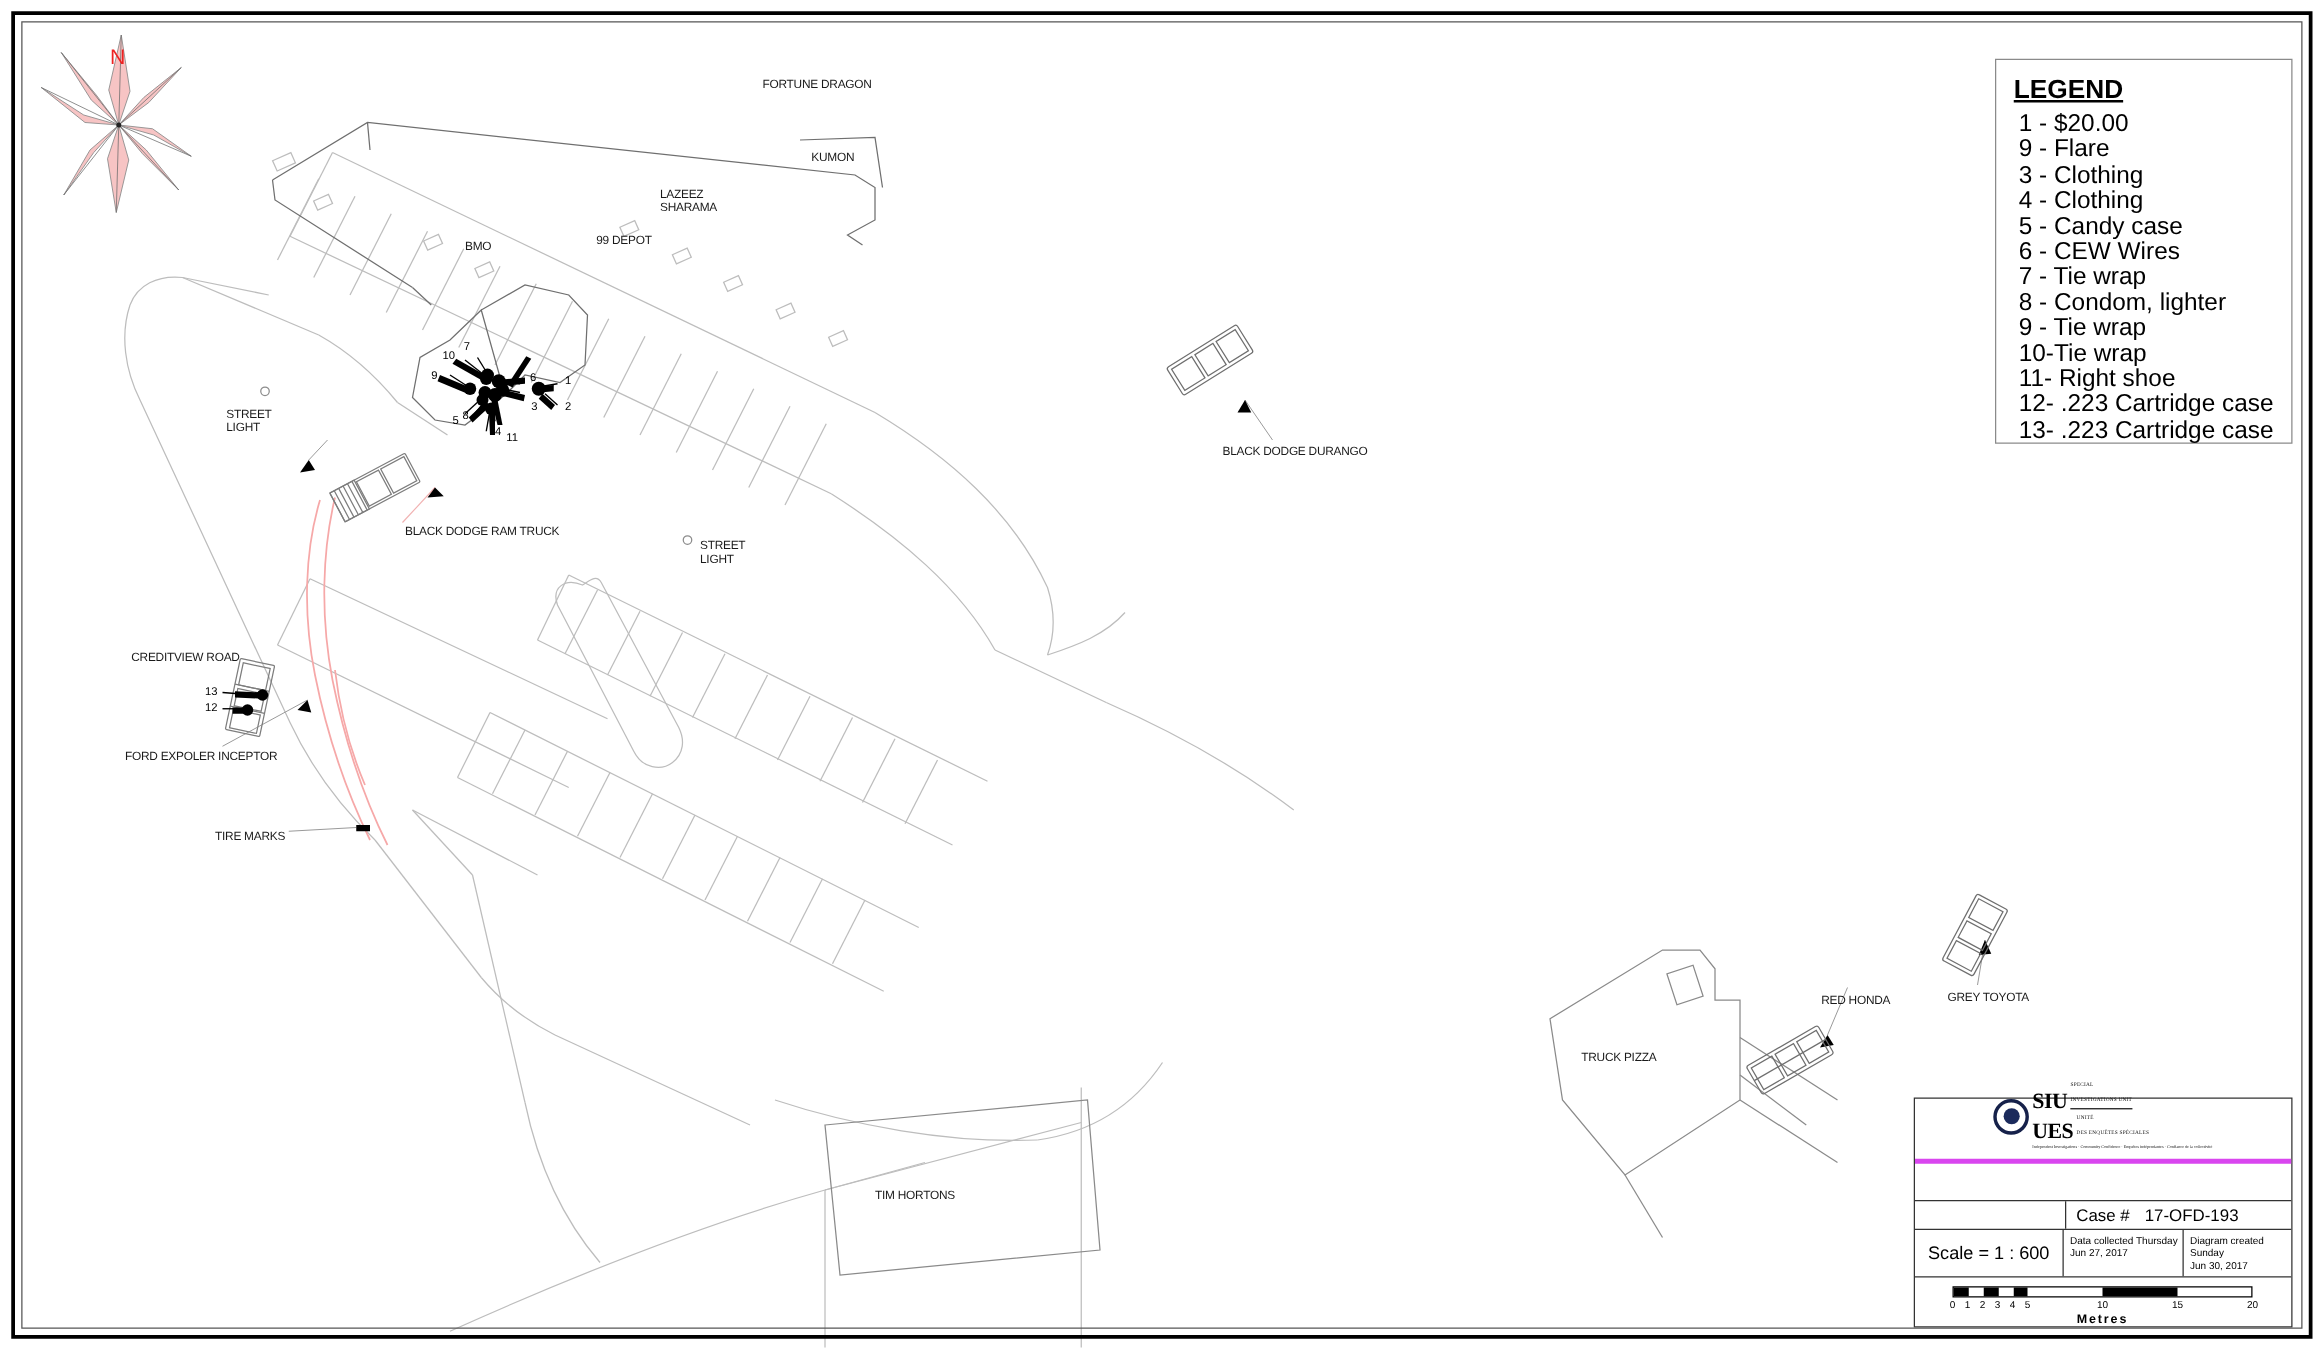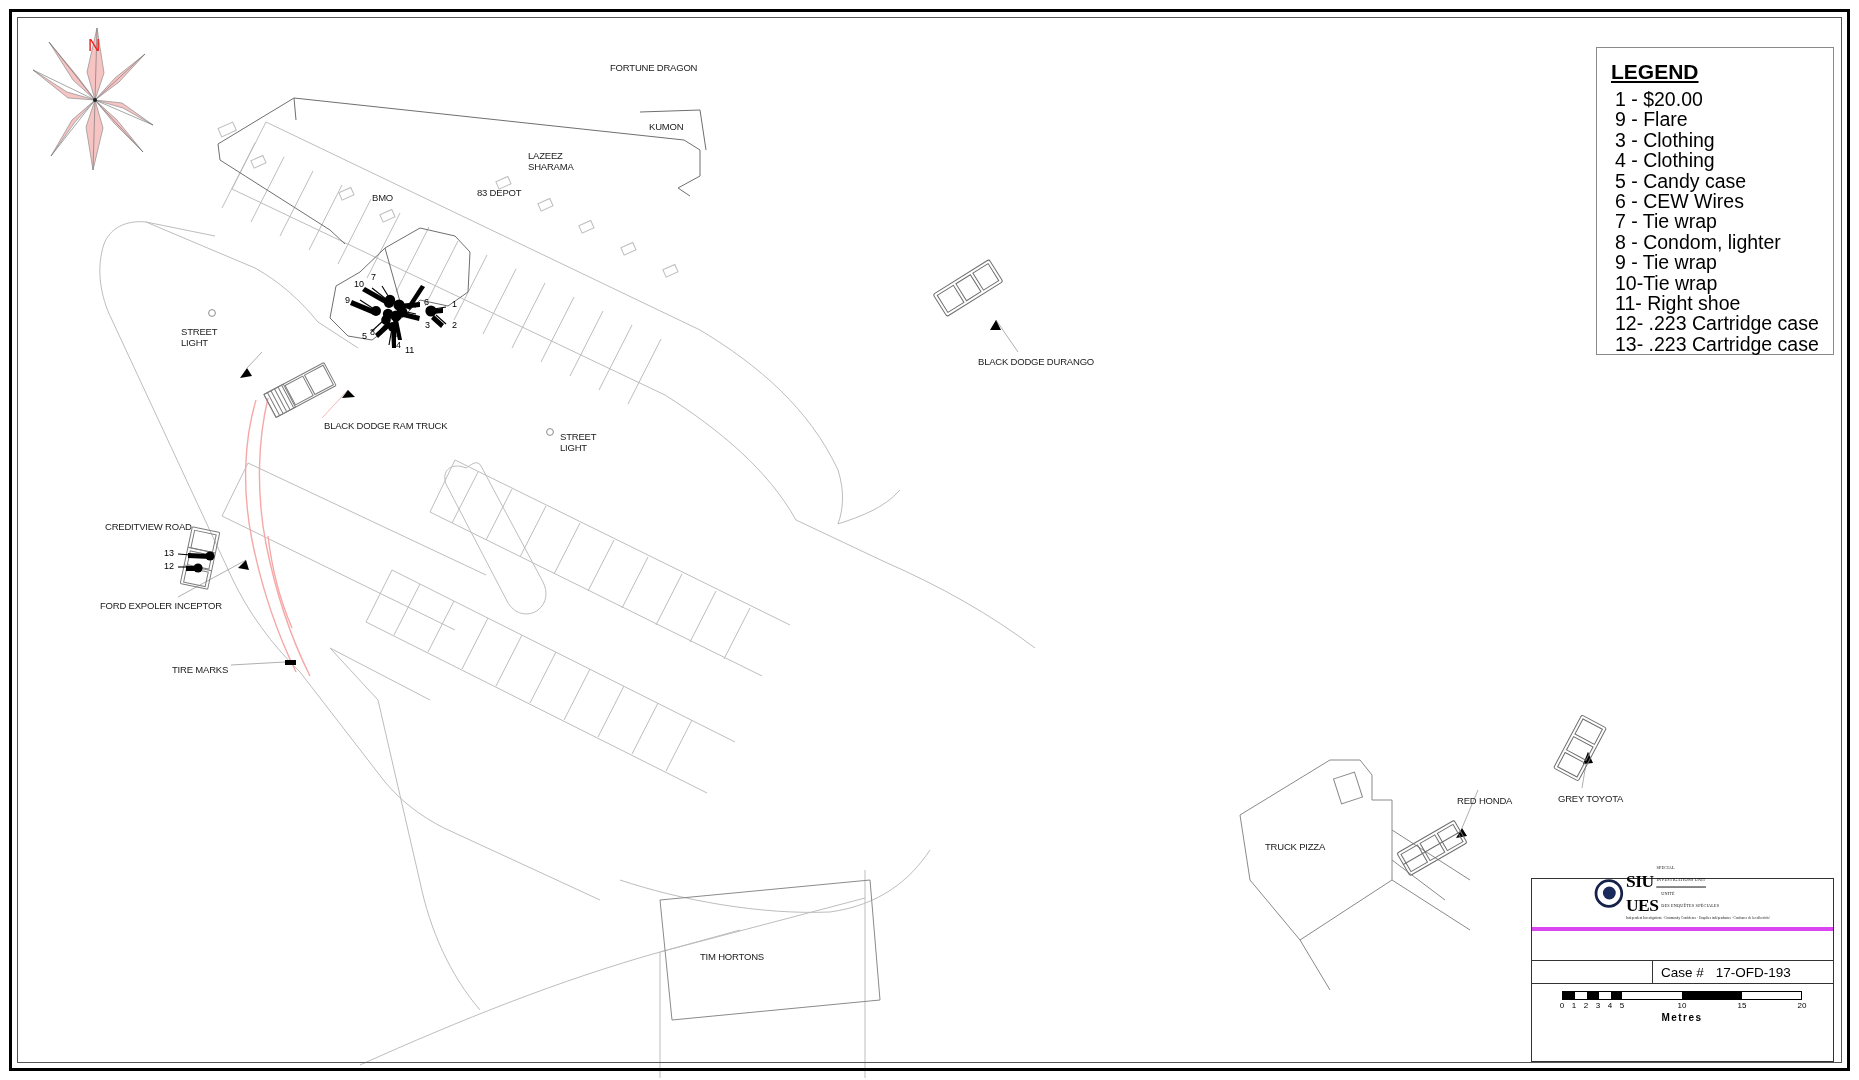--- a/index.html
+++ b/index.html
@@ -448,21 +448,21 @@
     </g>
   </svg>
 
   <div>
     <div class="compass-n" style="left:88px; top:36px;">N</div>
 
     <div class="map-label" style="left:610px; top:62px;">FORTUNE DRAGON</div>
     <div class="map-label" style="left:605px; top:121px;padding-left:44px;">KUMON</div>
     <div class="map-label" style="left:528px; top:150px;">LAZEEZ
 SHARAMA</div>
-    <div class="map-label" style="left:477px; top:187px;">83 DEPOT</div>
+    <div class="map-label" style="left:477px; top:187px;">99 DEPOT</div>
     <div class="map-label" style="left:372px; top:192px;">BMO</div>
     <div class="map-label" style="left:181px; top:326px;">STREET
 LIGHT</div>
     <div class="map-label" style="left:560px; top:431px;">STREET
 LIGHT</div>
     <div class="map-label" style="left:324px; top:420px;">BLACK DODGE RAM TRUCK</div>
     <div class="map-label" style="left:978px; top:356px;">BLACK DODGE DURANGO</div>
     <div class="map-label" style="left:105px; top:521px;">CREDITVIEW ROAD</div>
     <div class="map-label" style="left:100px; top:600px;">FORD EXPOLER INCEPTOR</div>
     <div class="map-label" style="left:172px; top:664px;">TIRE MARKS</div>
@@ -535,20 +535,27 @@
     <div id="tb-blank"></div>
 
     <div id="tb-case">
       <div class="case-left"></div>
       <div class="case-right">
         <span>Case #</span>
         <span>17-OFD-193</span>
       </div>
     </div>
 
+    <div id="tb-scale">
+      <div class="sc-1">Scale =  1 : 600</div>
+      <div class="sc-2" style="white-space:pre-line;">Data collected Thursday
+Jun 27, 2017</div>
+      <div class="sc-3" style="white-space:pre-line;">Diagram created Sunday
+Jun 30, 2017</div>
+    </div>
 
     <div id="tb-bar">
       <div class="sb-wrap">
         <div class="sb-bar">
           <div class="sb-seg" style="left:0%;  width:5%;"></div>
           <div class="sb-seg" style="left:10%; width:5%;"></div>
           <div class="sb-seg" style="left:20%; width:5%;"></div>
           <div class="sb-seg" style="left:50%; width:25%;"></div>
         </div>
         <div class="sb-tick" style="left:0%;">0</div>

